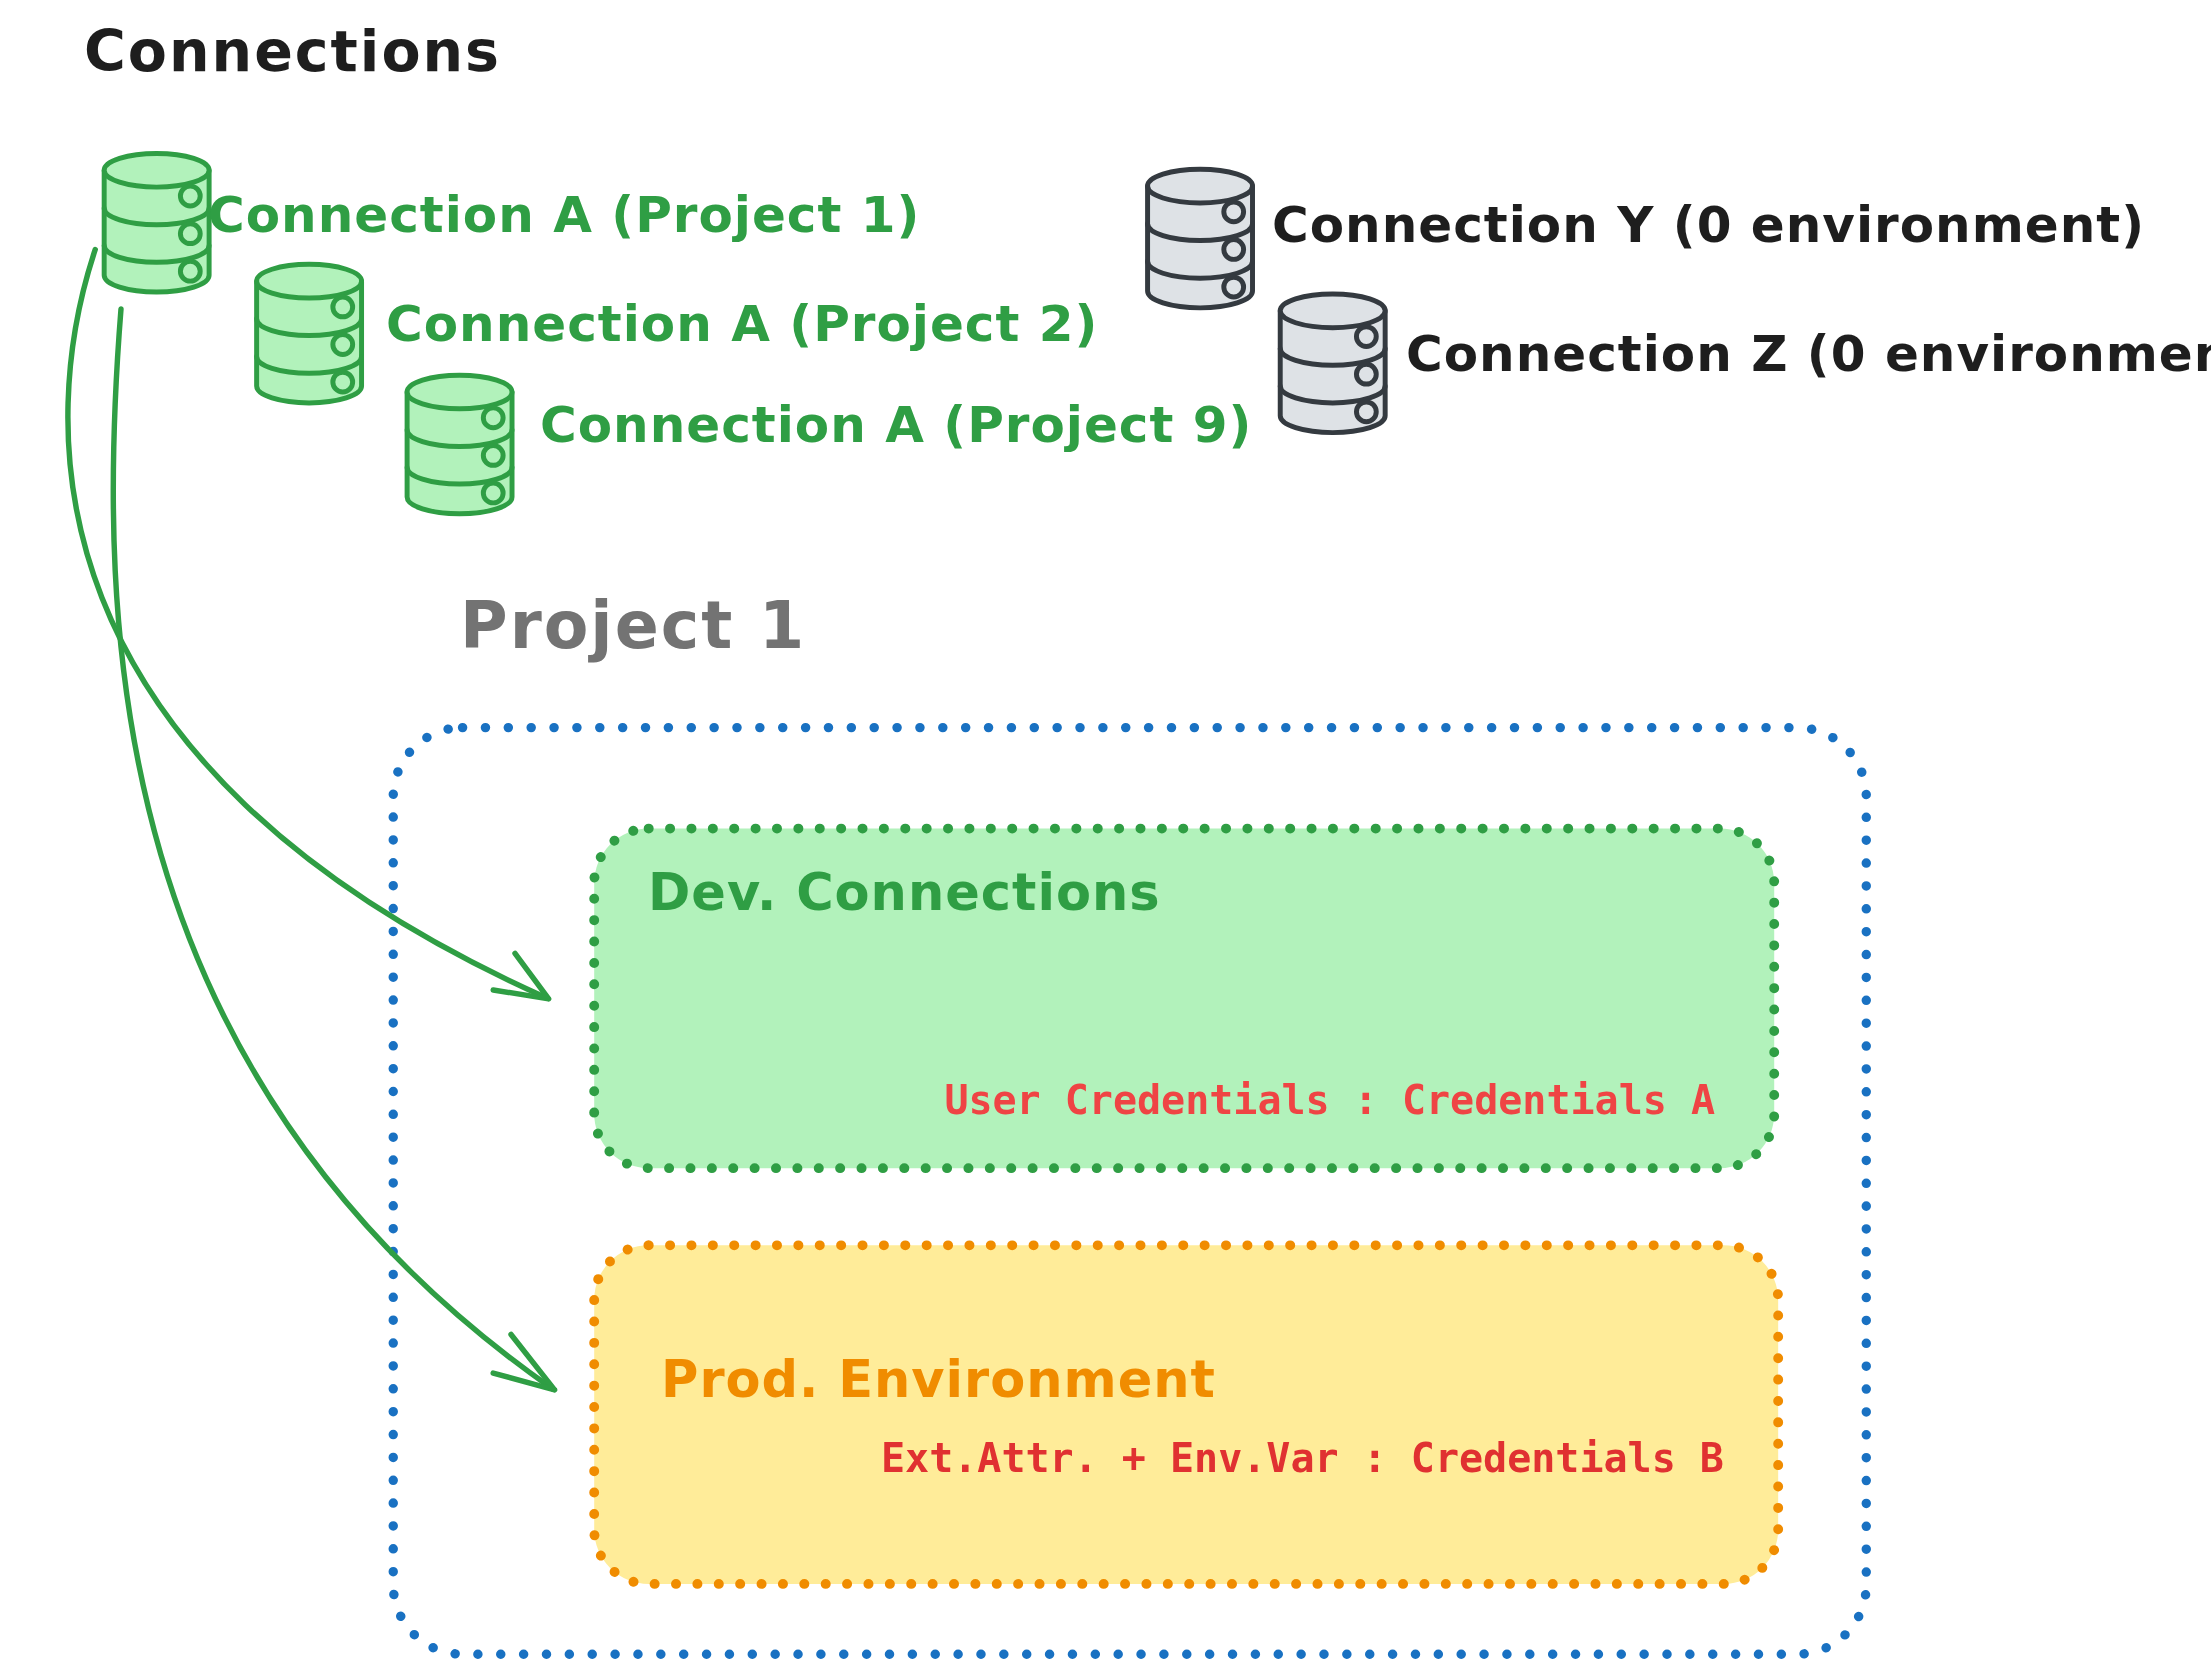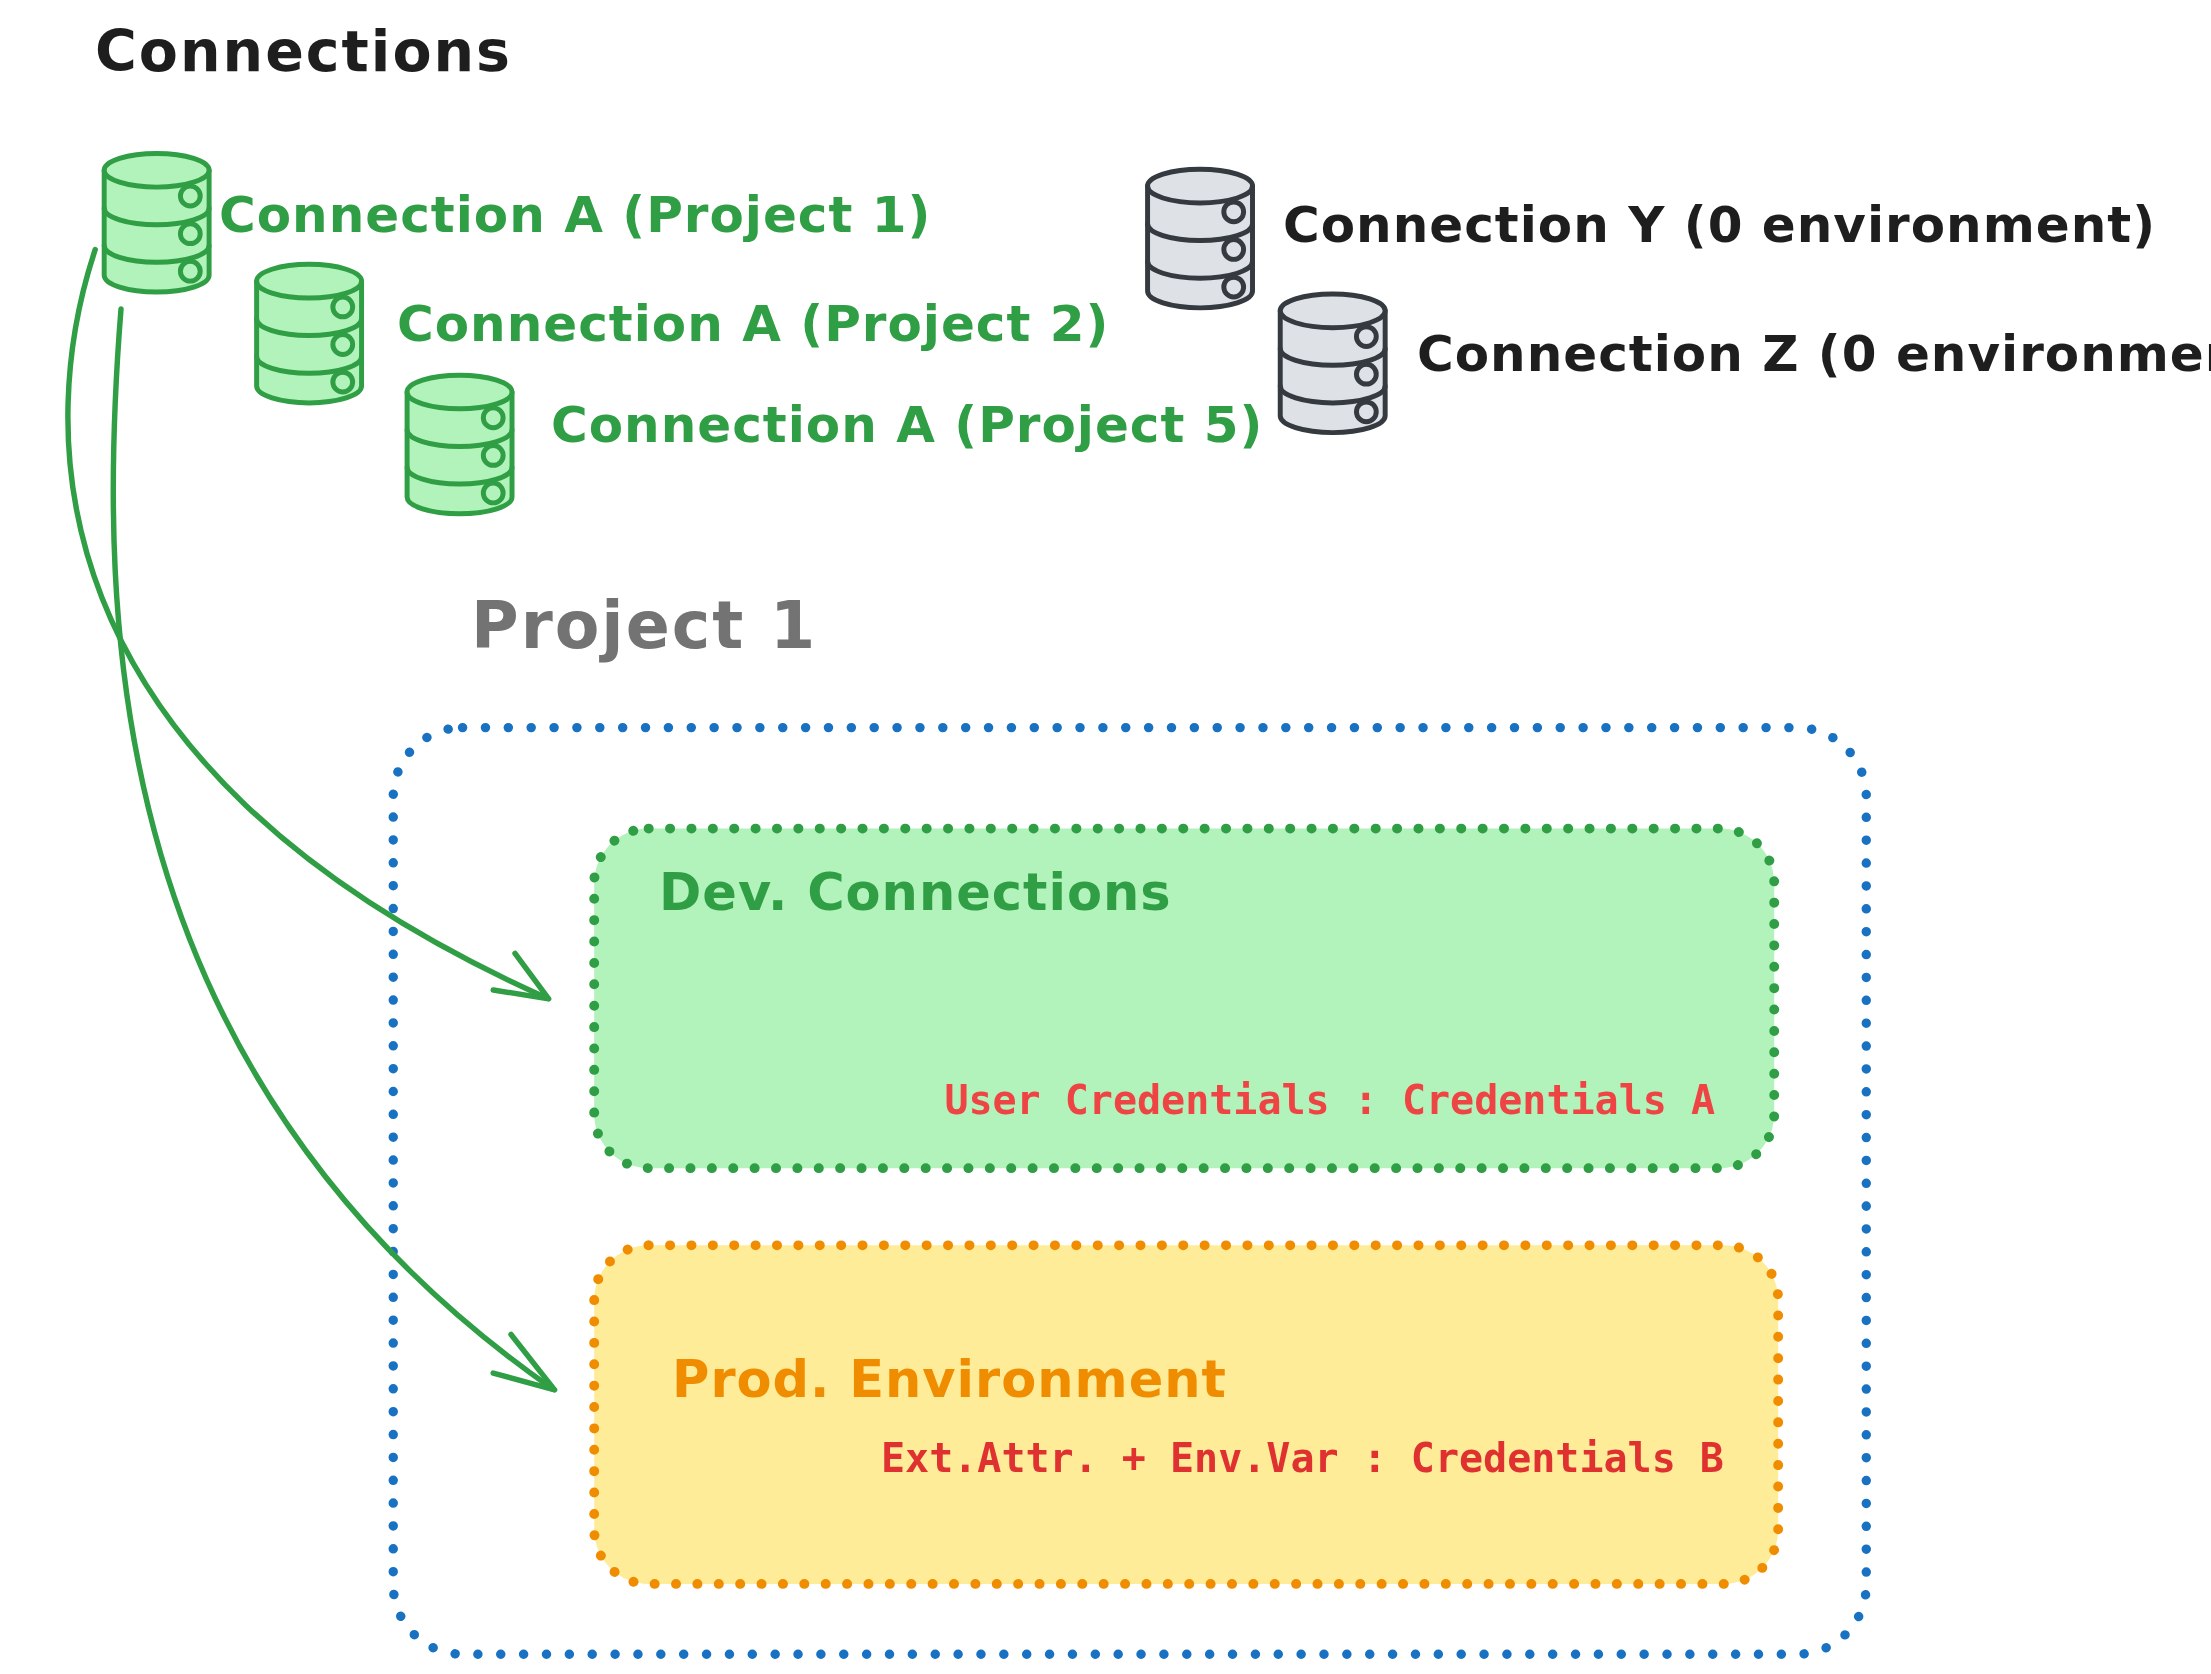--- a/index.html
+++ b/index.html
@@ -5,21 +5,21 @@
   html,body{margin:0;padding:0;background:#ffffff;}
   .canvas{
     position:relative;
     width:2212px;height:1674px;
     background:#ffffff;
     overflow:hidden;
     font-family:"DejaVu Sans",sans-serif;
   }
   .scene{position:absolute;left:0;top:0;width:2212px;height:1674px;}
   .abs{position:absolute;white-space:nowrap;}
-  .hand{font-family:"DejaVu Sans",sans-serif;font-weight:600;margin-left:11px;}
+  .hand{font-family:"DejaVu Sans",sans-serif;font-weight:600;}
   .mono{font-family:"DejaVu Sans Mono",monospace;font-weight:700;}
 
   .page-title{left:84px;top:18px;font-size:57px;font-weight:700;color:#1e1e1e;letter-spacing:2px;}
   .project-title{left:460px;top:588px;font-size:65px;font-weight:700;color:#737373;letter-spacing:2px;}
 
   .conn-label{font-size:50px;letter-spacing:1px;}
   .conn-green{color:#2f9e44;}
   .conn-gray{color:#1e1e1e;}
   .lbl-a1{left:208px;top:186px;text-align:center;}
   .lbl-a2{left:386px;top:295px;}
@@ -86,21 +86,21 @@
     <use href="#cyl" class="db-green" x="252" y="260"></use>
     <use href="#cyl" class="db-green" x="404" y="372"></use>
     <use href="#cyl" class="db-gray" x="1152" y="164"></use>
     <use href="#cyl" class="db-gray" x="1286" y="290"></use>
   </svg>
 
   <div class="abs hand page-title">Connections</div>
 
   <div class="abs hand conn-label conn-green lbl-a1">Connection A (Project 1)</div>
   <div class="abs hand conn-label conn-green lbl-a2">Connection A (Project 2)</div>
-  <div class="abs hand conn-label conn-green lbl-a3">Connection A (Project 5)</div>
+  <div class="abs hand conn-label conn-green lbl-a3">Connection A (Project 9)</div>
   <div class="abs hand conn-label conn-gray lbl-y">Connection Y (0 environment)</div>
   <div class="abs hand conn-label conn-gray lbl-z">Connection Z (0 environment)</div>
 
   <div class="abs hand project-title">Project 1</div>
 
   <div class="abs hand env-title dev-title">Dev. Connections</div>
   <div class="abs hand env-title prod-title">Prod. Environment</div>
 
   <div class="abs mono cred-dev">User Credentials : Credentials A</div>
   <div class="abs mono cred-prod">

